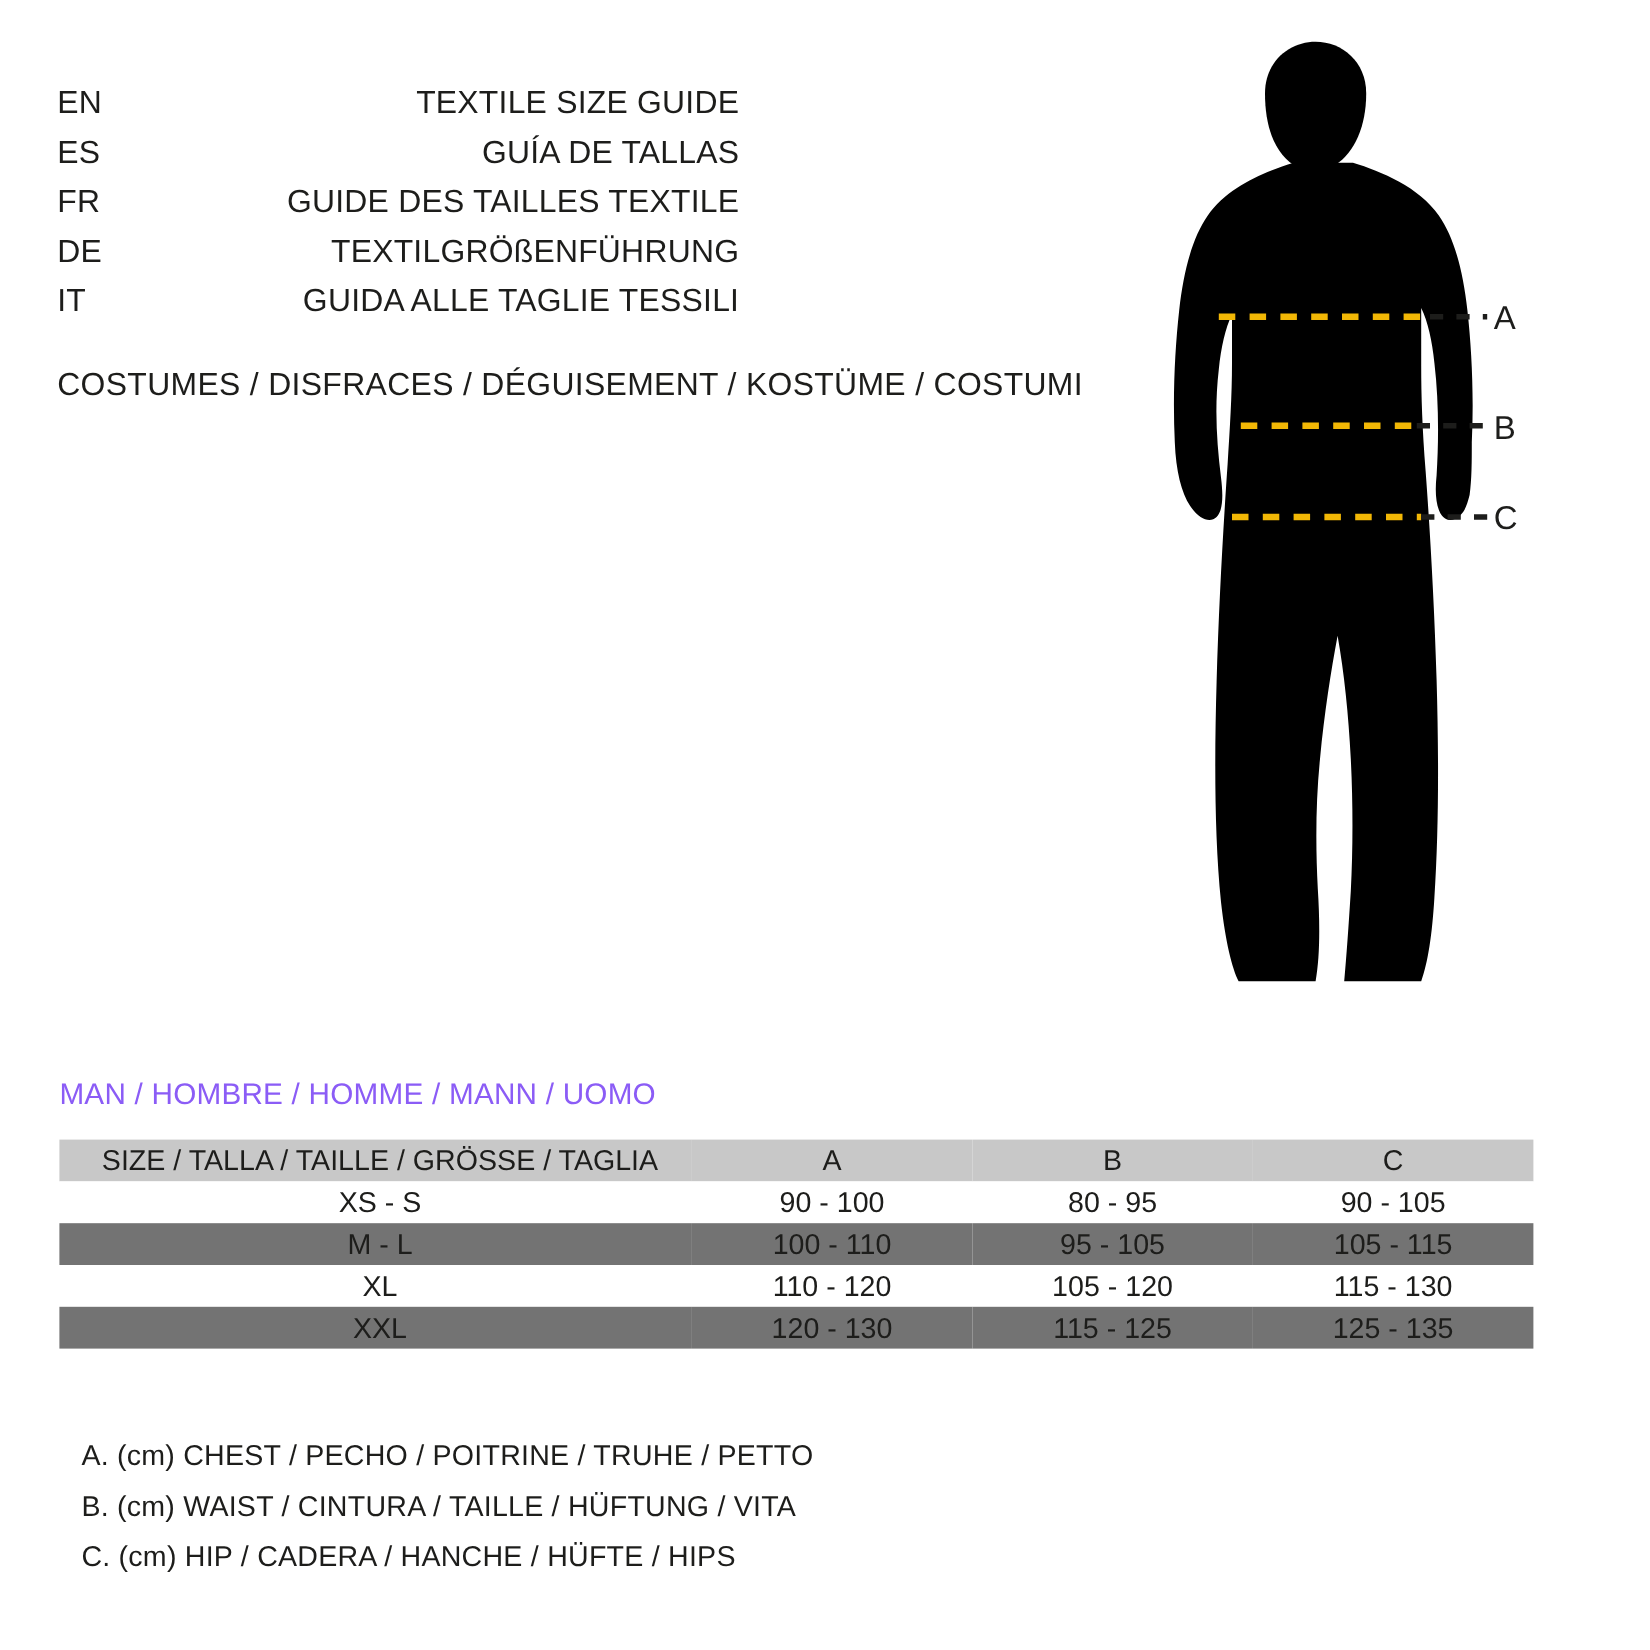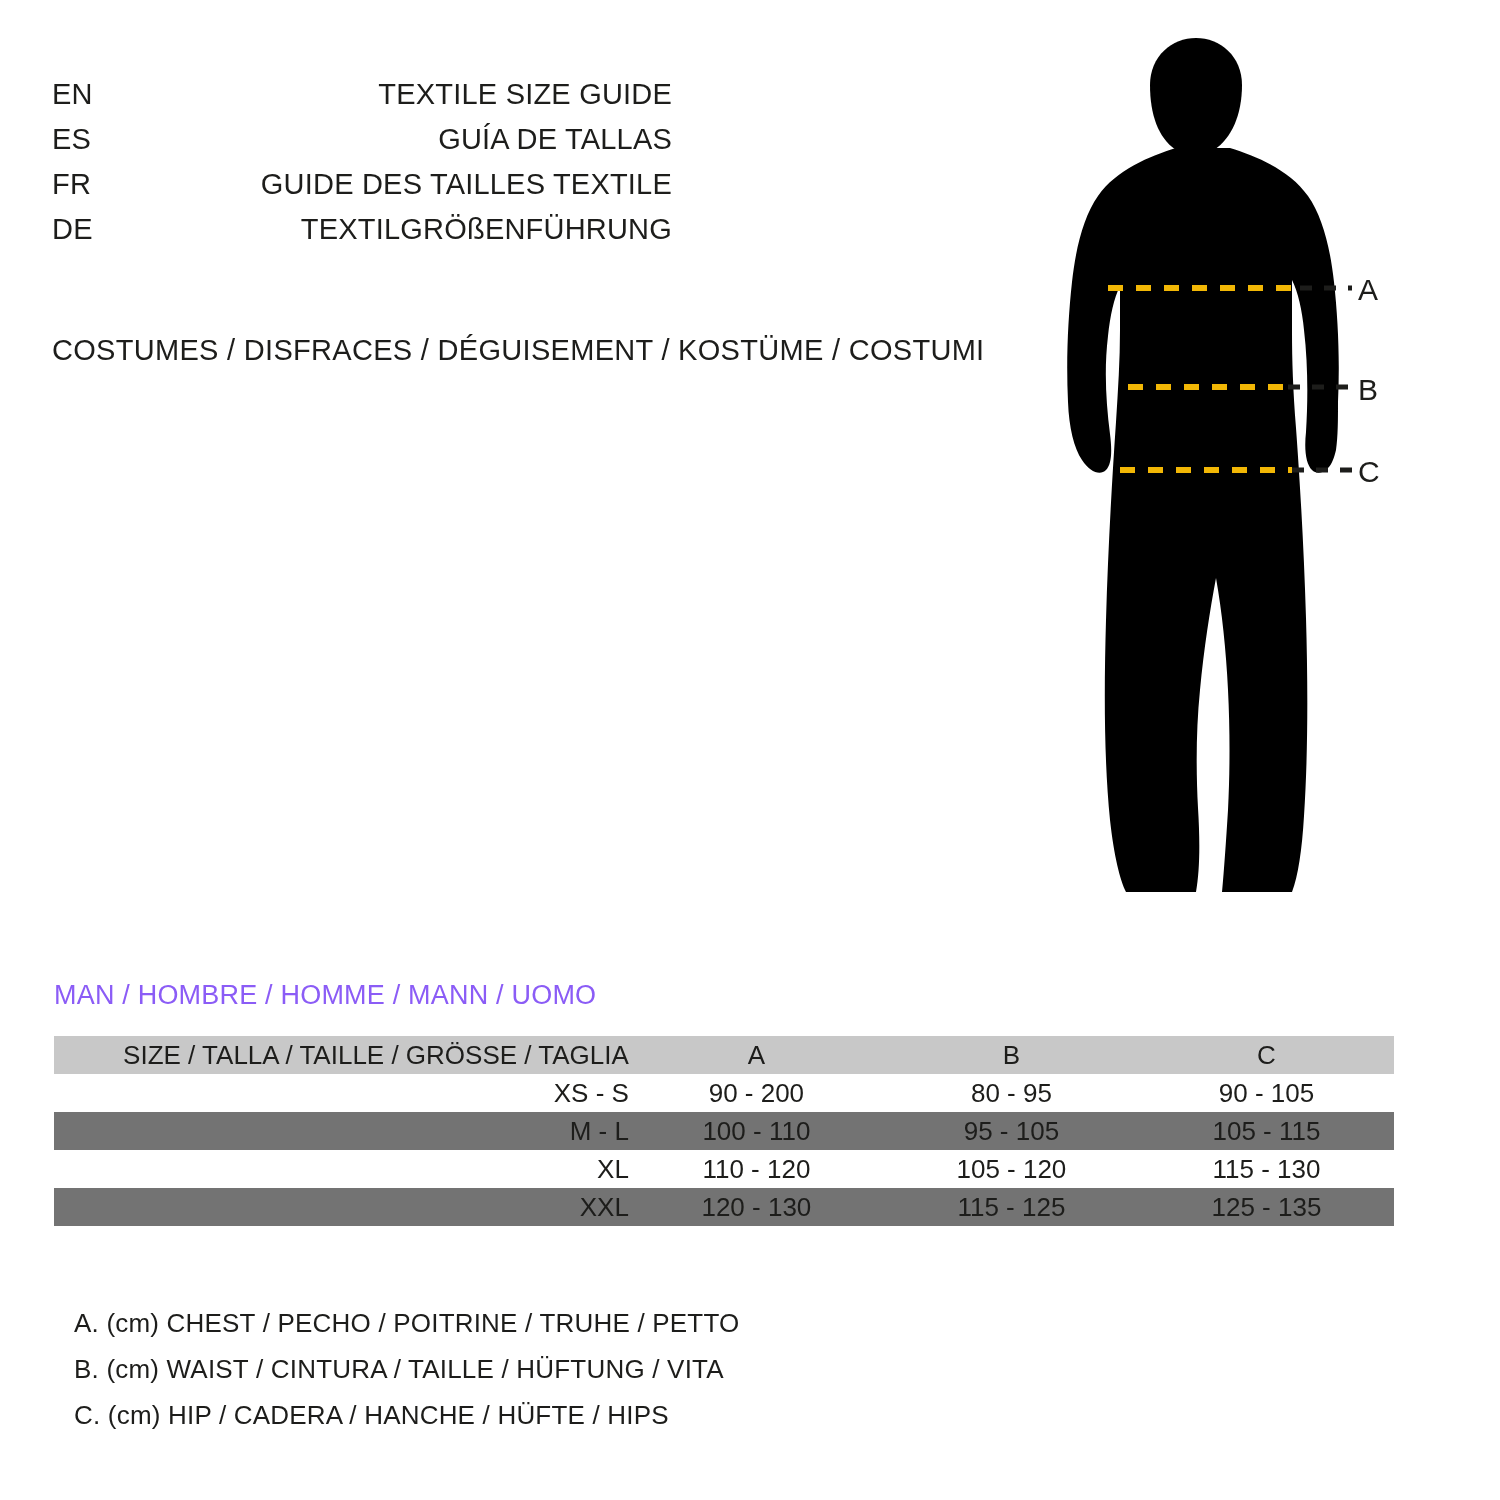--- a/index.html
+++ b/index.html
@@ -98,21 +98,21 @@
     padding: 0;
     height: 38px;
     font-weight: normal;
     text-align: center;
     vertical-align: middle;
   }
   #size-table thead tr {
     background: #c8c8c8;
   }
   #size-table th.col-size, #size-table td.col-size {
-    text-align: right;
+    text-align: center;
     padding-left: 8px;
     width: 560px;
   }
   #size-table td.col-v, #size-table th.col-v {
     width: 252px;
   }
   #size-table tbody tr.row-alt {
     background: #737373;
   }
   #size-table tbody tr.row-plain {
@@ -146,20 +146,24 @@
     <span class="lang-code">ES</span>
     <span class="lang-text">GUÍA DE TALLAS</span>
   </div>
   <div class="lang-row">
     <span class="lang-code">FR</span>
     <span class="lang-text">GUIDE DES TAILLES TEXTILE</span>
   </div>
   <div class="lang-row">
     <span class="lang-code">DE</span>
     <span class="lang-text">TEXTILGRÖßENFÜHRUNG</span>
+  </div>
+  <div class="lang-row">
+    <span class="lang-code">IT</span>
+    <span class="lang-text">GUIDA ALLE TAGLIE TESSILI</span>
   </div>
 </div>
 
 <div id="costume-title">COSTUMES / DISFRACES / DÉGUISEMENT / KOSTÜME / COSTUMI</div>
 
 <div id="figure-area">
   <svg id="figure-svg" width="460" height="900" viewBox="0 0 460 900">
 
     <path fill="#000000" d="M150,55 C150,26 172,8 196,8 C220,8 242,26 242,55 C242,84 232,108 214,120 L176,120 C158,108 150,84 150,55 Z"></path>
 
@@ -234,21 +238,21 @@
     <tr>
       <th class="col-size">SIZE / TALLA / TAILLE / GRÖSSE / TAGLIA</th>
       <th class="col-v">A</th>
       <th class="col-v">B</th>
       <th class="col-v">C</th>
     </tr>
   </thead>
   <tbody>
     <tr class="row-plain">
       <td class="col-size">XS - S</td>
-      <td class="col-v">90 - 200</td>
+      <td class="col-v">90 - 100</td>
       <td class="col-v">80 - 95</td>
       <td class="col-v">90 - 105</td>
     </tr>
     <tr class="row-alt">
       <td class="col-size">M - L</td>
       <td class="col-v">100 - 110</td>
       <td class="col-v">95 - 105</td>
       <td class="col-v">105 - 115</td>
     </tr>
     <tr class="row-plain">

